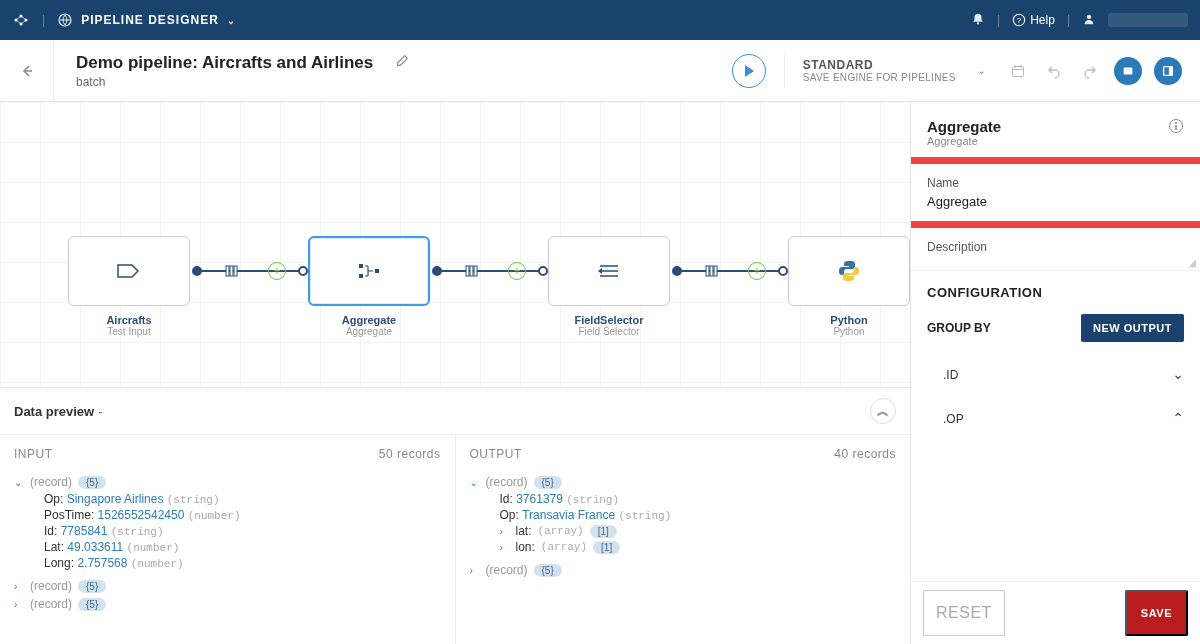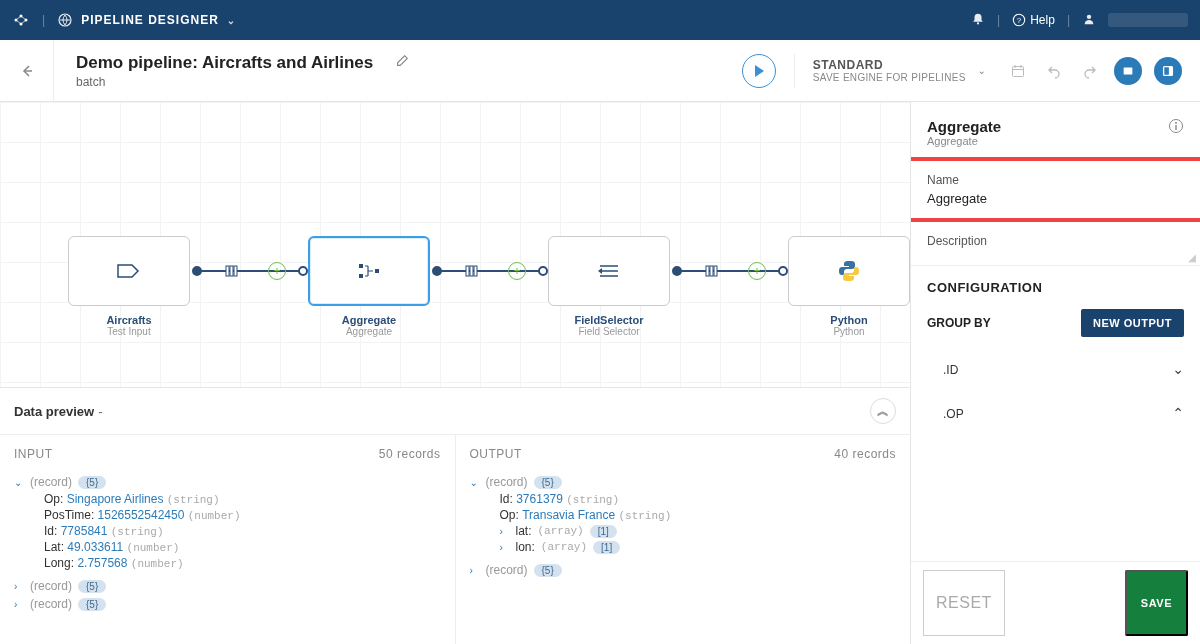--- a/index.html
+++ b/index.html
@@ -99,35 +99,35 @@
 .kv { padding: 1px 0 1px 30px; font-family: -apple-system, sans-serif; font-size: 12px; }
 .kv .k { color: #333; }
 .kv .v { color: #2b7bb9; }
 .kv .t { color: #aaa; font-family: "Courier New", monospace; font-size: 11px; }
 
 
 .sp-head { padding: 16px 16px 10px; display: flex; align-items: flex-start; }
 .sp-head h2 { font-size: 15px; font-weight: 700; color: #222; }
 .sp-head .sub { font-size: 11px; color: #888; }
 .sp-info { margin-left: auto; color: #888; }
-.sp-section { padding: 12px 16px; border-top: 4px solid #ef4444; }
+.sp-section { padding: 12px 16px; border-top: 7px solid #ef4444; }
 .sp-label { font-size: 12px; color: #555; margin-bottom: 4px; }
 .sp-value { font-size: 13px; color: #222; }
 .sp-desc { min-height: 48px; border-bottom: 1px solid #eee; position: relative; }
 .sp-resize { position: absolute; right: 4px; bottom: 2px; color: #ccc; font-size: 10px; }
 .sp-conf-title { font-size: 13px; font-weight: 700; letter-spacing: .5px; color: #222; padding: 14px 16px 4px; }
 .group-row { display: flex; align-items: center; padding: 10px 16px; }
 .group-row .lbl { font-size: 12px; color: #222; font-weight: 600; }
 .new-elem { margin-left: auto; background: #19426c; color: #fff; font-size: 11px; font-weight: 700; padding: 8px 12px; letter-spacing: .5px; border-radius: 2px; }
 .grp-item { display: flex; align-items: flex-end; padding: 14px 16px; font-size: 12px; color: #333; }
 .grp-item .field { margin-left: 16px; }
 .grp-item .tog { margin-left: auto; color: #444; font-size: 14px; }
 .sp-footer { margin-top: auto; display: flex; padding: 8px 12px; gap: 8px; border-top: 1px solid #eee; }
 .reset-btn { border: 1px solid #ccc; color: #aaa; font-size: 16px; letter-spacing: .5px; padding: 7px 12px; background: #fff; }
-.save-btn { margin-left: auto; background: #15803d; color: #fff; font-size: 11px; font-weight: 700; letter-spacing: .5px; padding: 25px 14px; border-radius: 2px; }
+.save-btn { margin-left: auto; background: #b91c1c; color: #fff; font-size: 11px; font-weight: 700; letter-spacing: .5px; padding: 15px 14px; border-radius: 2px; }
 </style>
 </head>
 <body>
 
 <div class="navbar">
   <div class="nav-left">
     <span class="nav-logo">
       <svg width="16" height="16" viewBox="0 0 16 16">
           <circle cx="3" cy="8" r="1.5" fill="#fff"></circle>
           <circle cx="8" cy="4" r="1.5" fill="#fff"></circle>
@@ -189,21 +189,21 @@
       </span>
     </div>
     <span class="title-sub">batch</span>
   </div>
 
   <div class="header-center">
     <div class="play-btn">
       <div class="play-tri"></div>
     </div>
     <div class="vsep"></div>
-    <div style="display:flex;align-items:center;gap:6px">
+    <div style="display:flex;align-items:center;gap:16px">
       <div class="engine-block">
         <span class="std">STANDARD</span>
         <span class="sub">SAVE ENGINE FOR PIPELINES</span>
       </div>
       <span class="engine-caret">⌄</span>
     </div>
   </div>
 
   <div class="header-right">
     <div class="hbtn">

